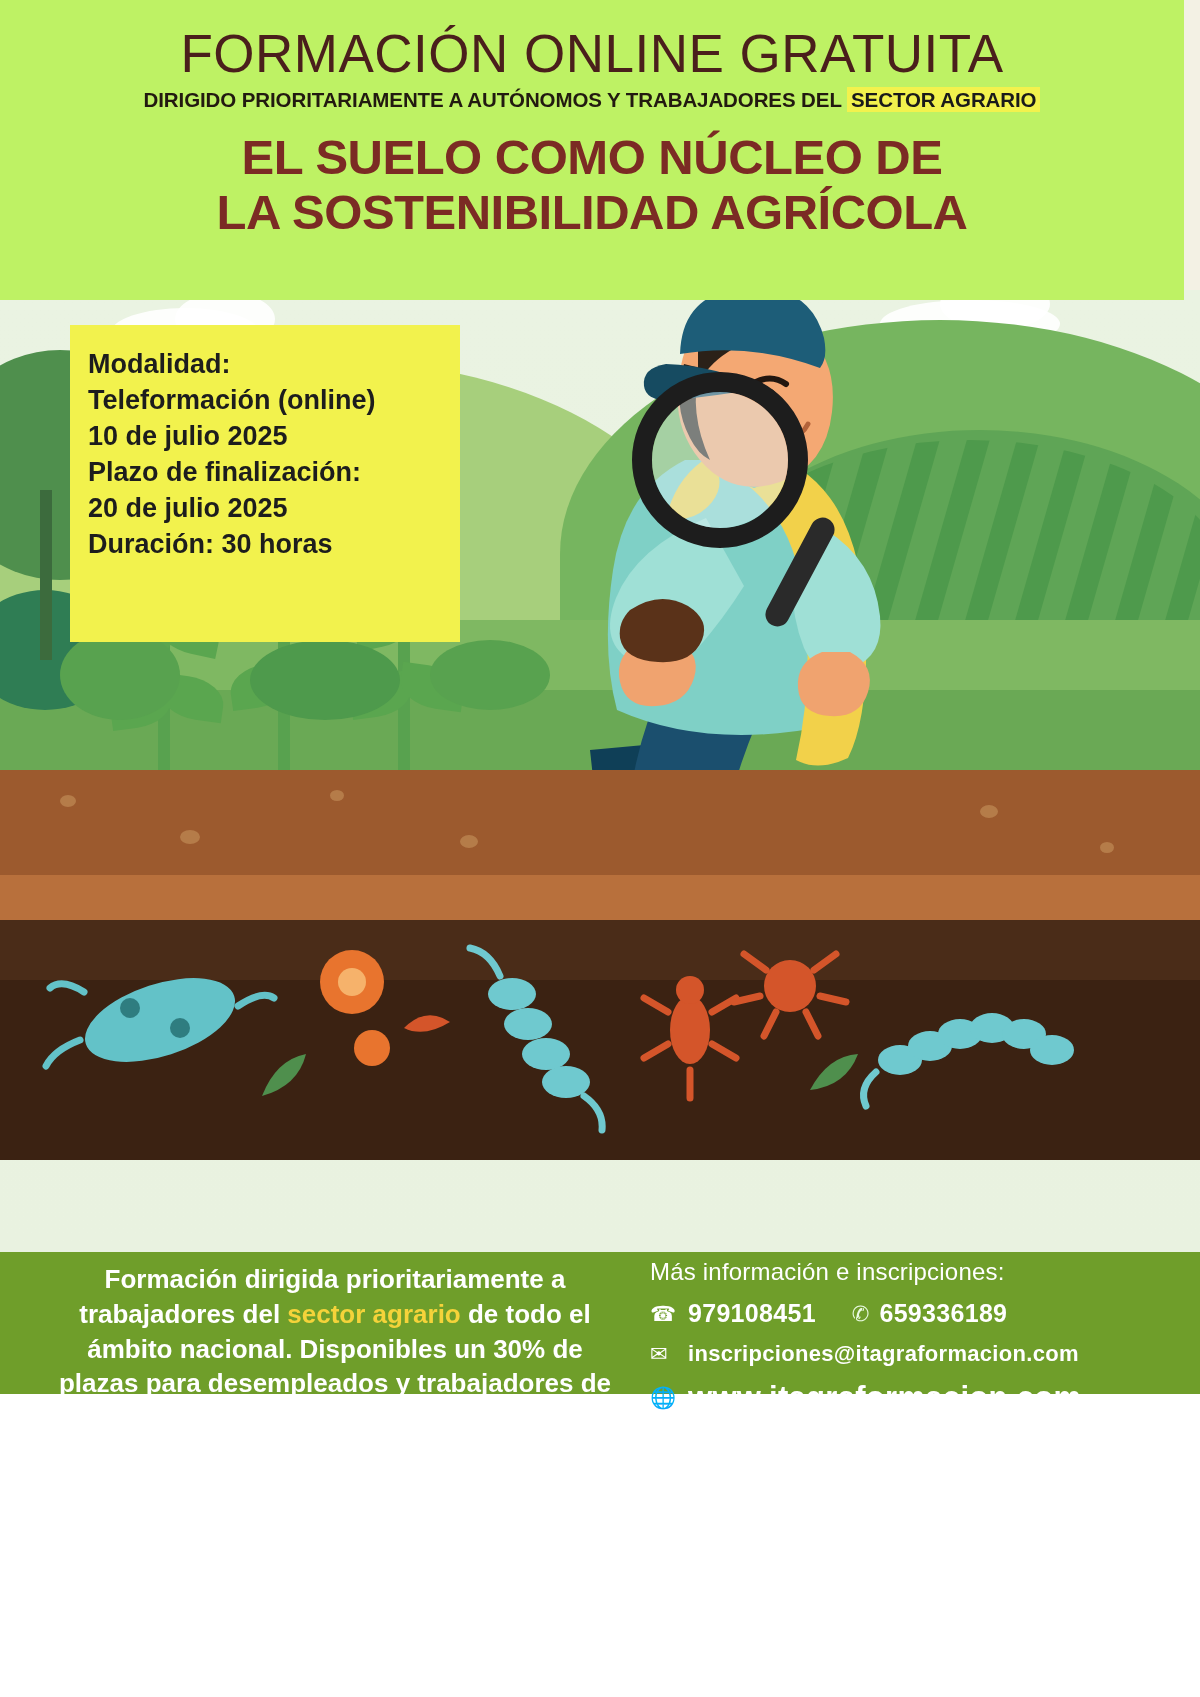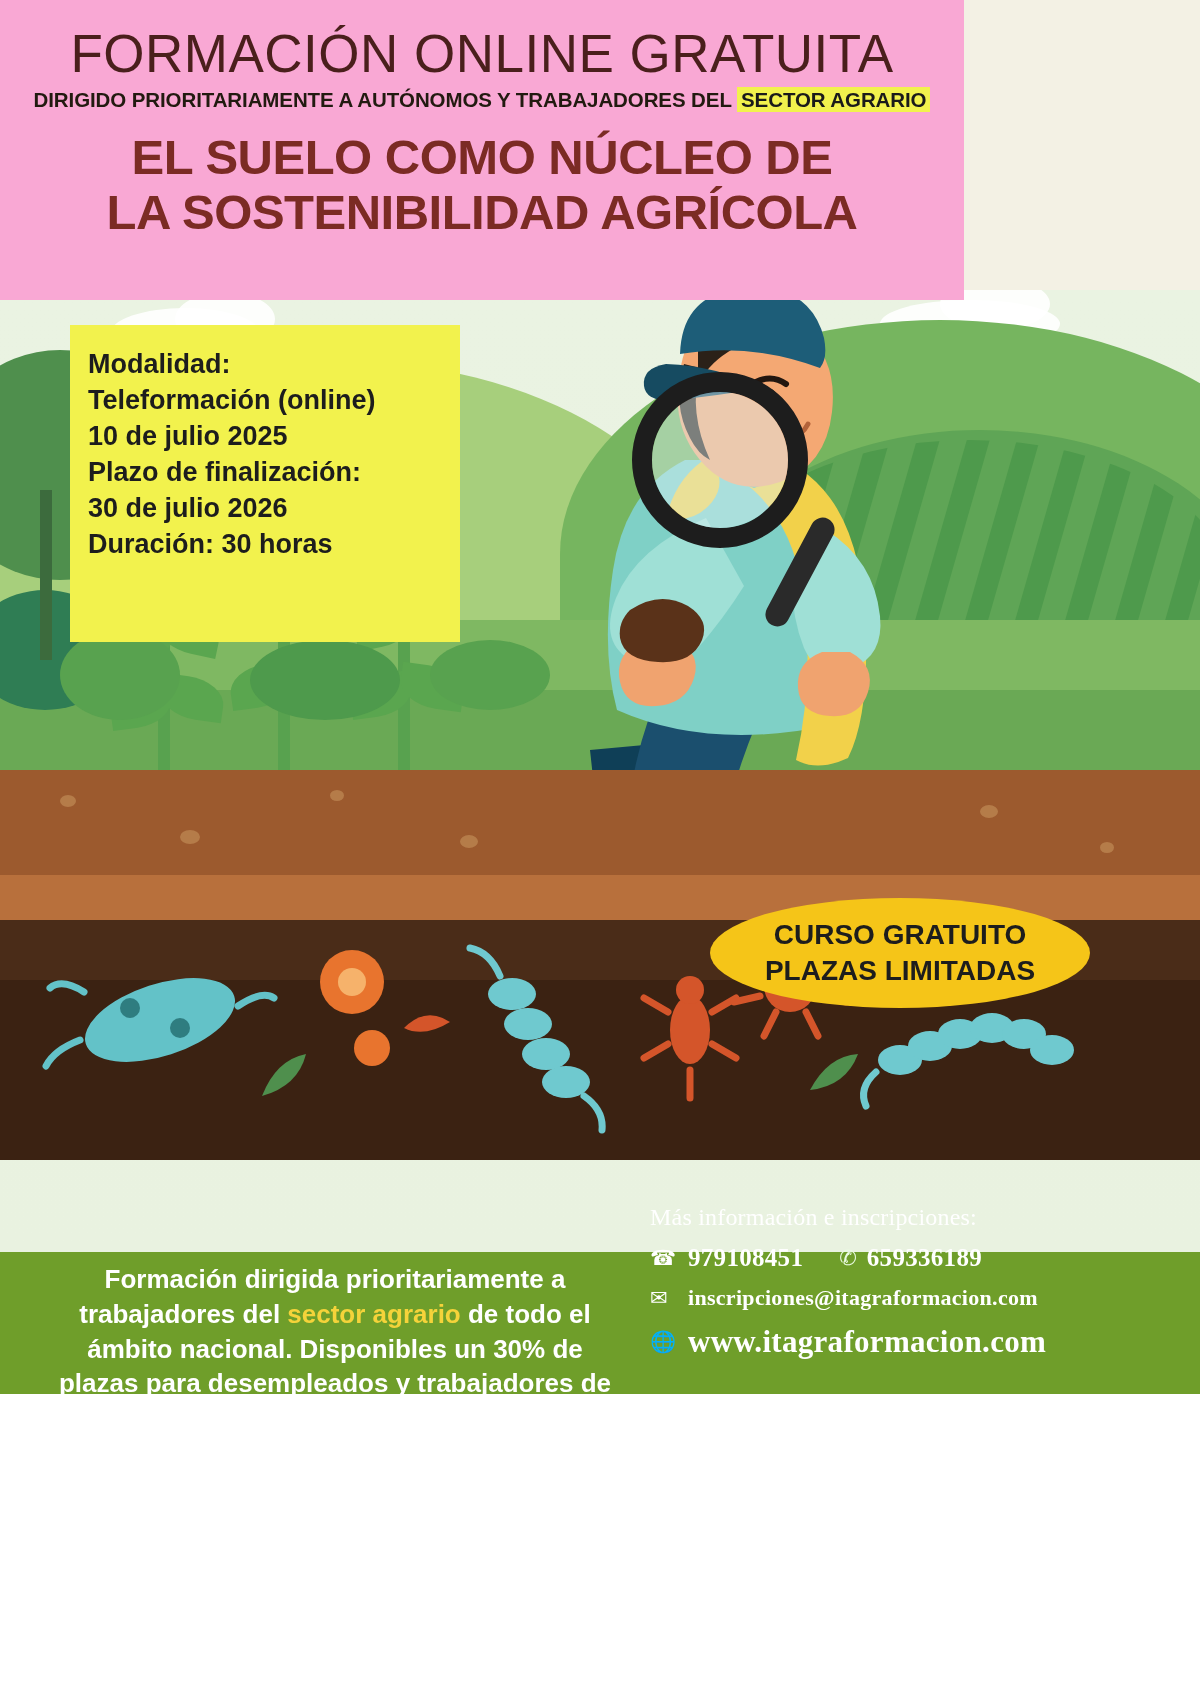--- a/index.html
+++ b/index.html
@@ -7,22 +7,22 @@
     width: 1200px; height: 1697px;
     font-family: "Liberation Sans", sans-serif;
     background: #ffffff;
     overflow: hidden;
     position: relative;
   }
   .poster { position: relative; width: 1200px; height: 1697px; background: #f3f1e4; }
 
   
   .header {
-    position: absolute; top: 0; left: 0; width: 964px; height: 300px;
-    background: #f9a8d4; text-align: center; z-index: 50;
+    position: absolute; top: 0; left: 0; width: 1184px; height: 300px;
+    background: #bef264; text-align: center; z-index: 50;
   }
   .title-main {
     margin-top: 26px;
     font-size: 53px; font-weight: 400; letter-spacing: 0.5px;
     color: #4a1f1c; line-height: 1.05;
   }
   .subtitle-line {
     margin-top: 6px;
     font-size: 20.5px; font-weight: bold; color: #221a10; letter-spacing: -0.1px;
   }
@@ -81,21 +81,21 @@
   
   .greenbar {
     position: absolute; left: 0; top: 1252px; width: 1200px; height: 142px;
     background: #6f9e2a; z-index: 30;
   }
   .gb-left {
     position: absolute; left: 55px; top: 1262px; width: 560px;
     text-align: center; color: #ffffff; font-weight: bold; font-size: 26px; line-height: 1.34; z-index: 35;
   }
   .gb-left .hl { color: #f5d33a; }
-  .gb-right { position: absolute; left: 650px; top: 1204px; width: 500px; color: #ffffff; z-index: 35; font-family: Liberation Serif, serif; }
+  .gb-right { position: absolute; left: 650px; top: 1258px; width: 500px; color: #ffffff; z-index: 35; }
   .gb-right .head { font-size: 24px; font-weight: normal; letter-spacing: .2px; }
   .row { display: flex; align-items: center; margin-top: 13px; }
   .row .ic { width: 38px; flex: 0 0 38px; text-align: left; font-size: 21px; }
   .row .tx { font-size: 25px; font-weight: bold; letter-spacing: .3px; }
   .row .tx.small { font-size: 22px; font-weight: bold; text-align: center; }
   .row .tx.www { font-size: 31px; font-weight: bold; }
   .phone2 { margin-left: 36px; display: flex; align-items: center; }
   .wa { color: #eafbe2; font-size: 21px; margin-right: 10px; }
 
   
@@ -264,28 +264,24 @@
       <path d="M262 176 q14 -36 44 -42 q-8 32 -44 42 z" fill="#4f8f4d"></path>
       <path d="M810 170 q18 -34 48 -36 q-12 32 -48 36 z" fill="#4f8f4d"></path>
     </svg>
   </div>
 
   <div class="infobox">
     <p>Modalidad:</p>
     <p>Teleformación (online)</p>
     <p>10 de julio 2025</p>
     <p>Plazo de finalización:</p>
-    <p>30 de julio 2026</p>
+    <p>20 de julio 2025</p>
     <p>Duración: 30 horas</p>
   </div>
 
-  <div class="badge">
-    <div>CURSO GRATUITO</div>
-    <div>PLAZAS LIMITADAS</div>
-  </div>
 
   <div class="greenbar"></div>
 
   <div class="gb-left">
     <span>Formación dirigida prioritariamente a trabajadores del </span><span class="hl">sector agrario</span><span> de todo el ámbito nacional. Disponibles un 30% de plazas para desempleados y trabajadores de otros sectores salvo empleados públicos.</span>
   </div>
 
   <div class="gb-right">
     <div class="head">Más información e inscripciones:</div>
 

